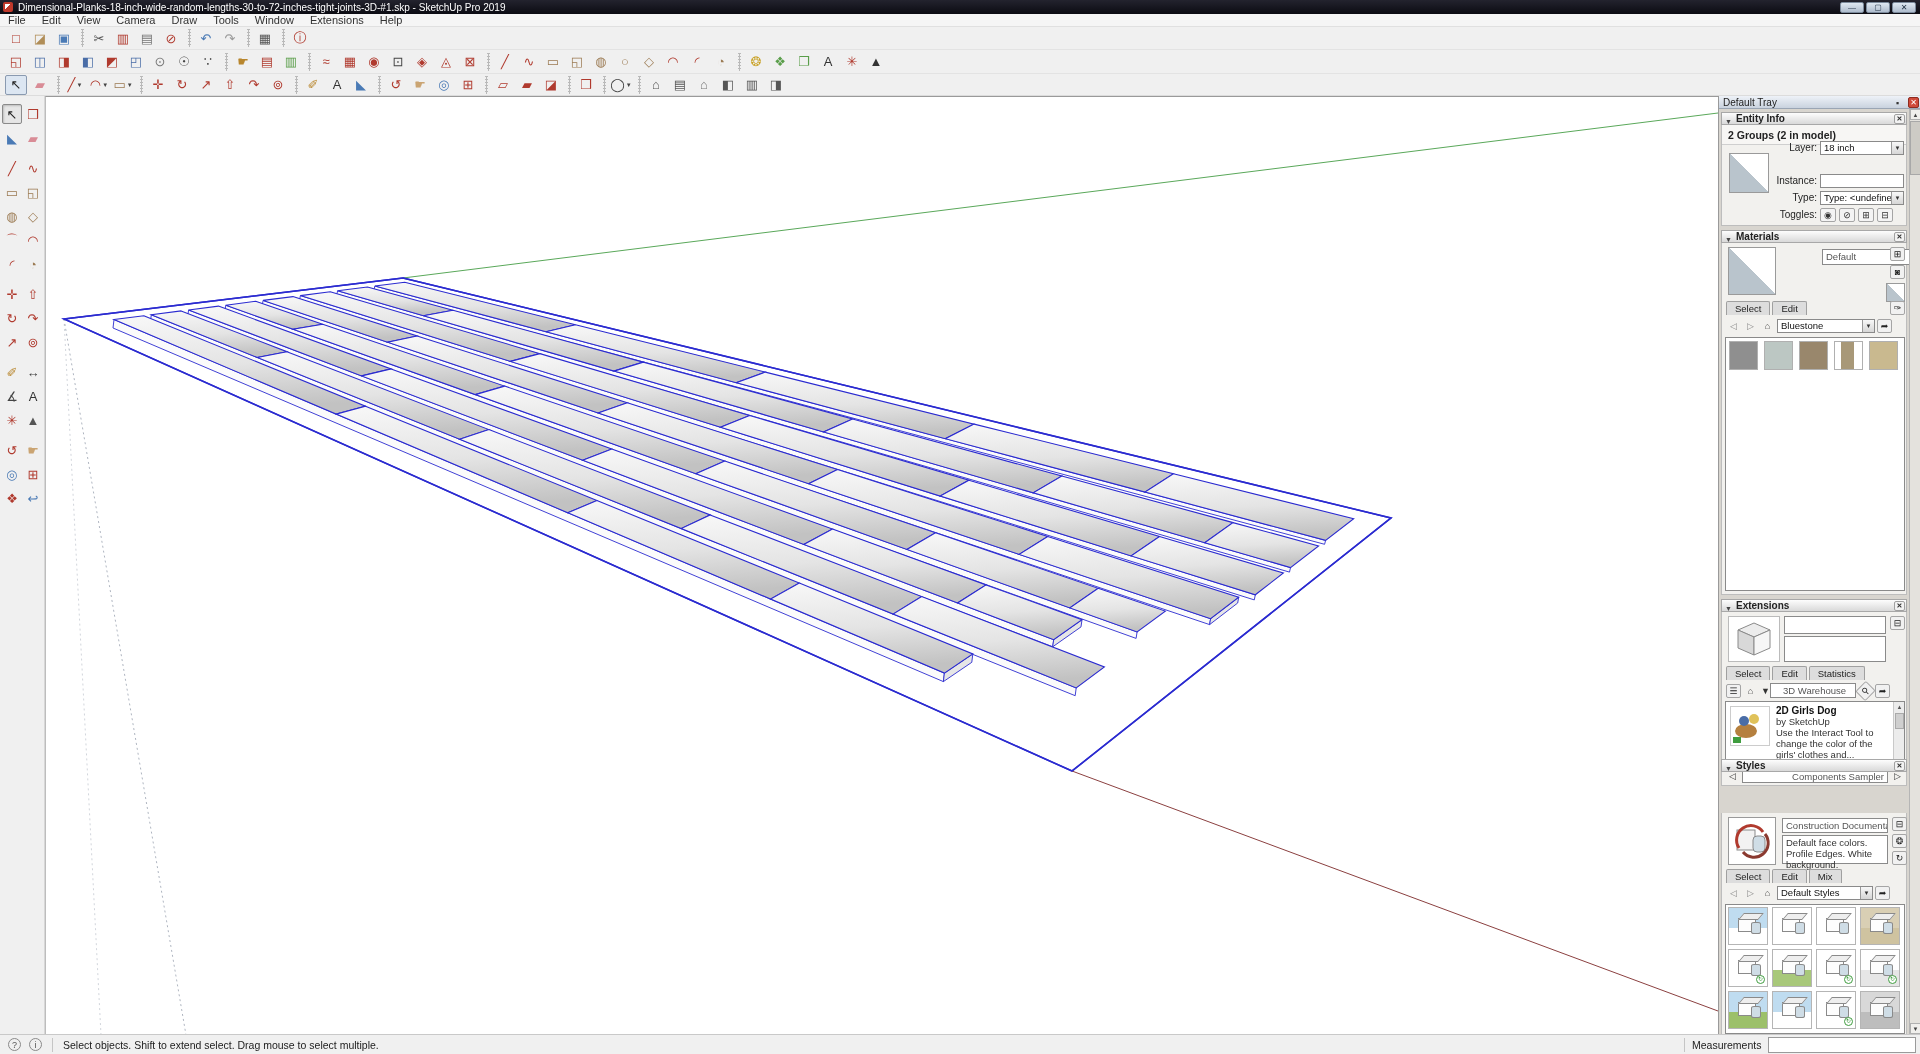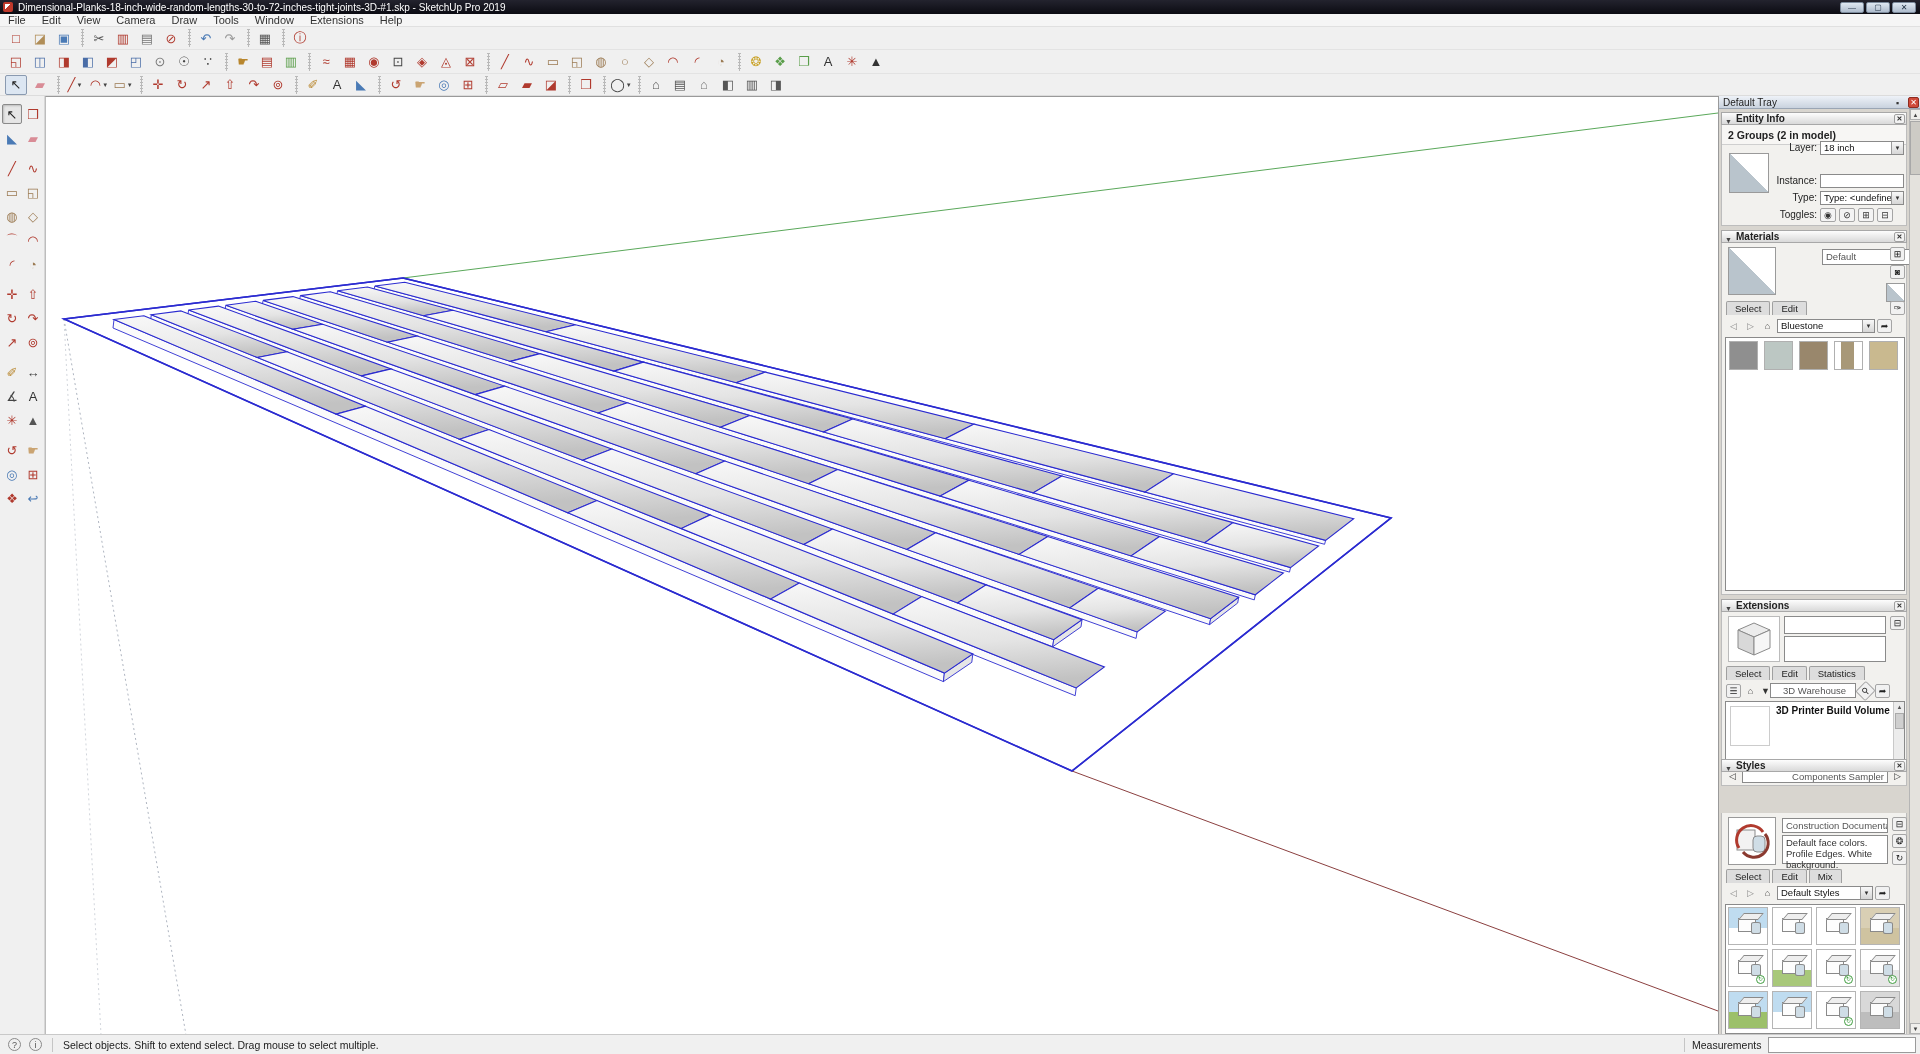--- a/index.html
+++ b/index.html
@@ -466,20 +466,31 @@
       <div class="navrow" style="left:4px; top:71px;">
         <span class="minibtn">☰</span>
         <span class="navbtn dark">⌂</span>
         <span class="navbtn dark" style="width:8px;">▼</span>
         <span class="sunken" style="width:86px; height:15px;padding-left:12px;">3D Warehouse</span>
         <span class="minibtn" style="transform:rotate(-45deg);">⚲</span>
         <span class="minibtn">➦</span>
       </div>
       <div class="listbox" id="complist" style="left:3px; top:89px; width:180px; height:66px; overflow:hidden;">
           <div class="citem">
+            <div class="cthumb"><svg width="38" height="38">
+                <ellipse cx="15" cy="24" rx="11" ry="7" fill="#b5803f"></ellipse>
+                <circle cx="13" cy="14" r="5" fill="#4a6da7"></circle>
+                <circle cx="23" cy="12" r="5" fill="#e0c25a"></circle>
+                <rect x="2" y="30" width="8" height="6" fill="#3f9d3f"></rect>
+              </svg></div>
+            <div class="ctitle">2D Girls Dog</div>
+            <div class="cby">by SketchUp</div>
+            <div class="cdesc">Use the Interact Tool to change the color of the girls' clothes and...</div>
+          </div>
+          <div class="citem">
             <div class="cthumb"></div>
             <div class="ctitle">3D Printer Build Volume</div>
             <div class="cdesc"></div>
           </div>
           <div class="cscroll">
             <div class="arr">▲</div>
             <div class="thumbbar"></div>
             <div class="arr" style="position:absolute;bottom:0;">▼</div>
           </div>
         </div>

